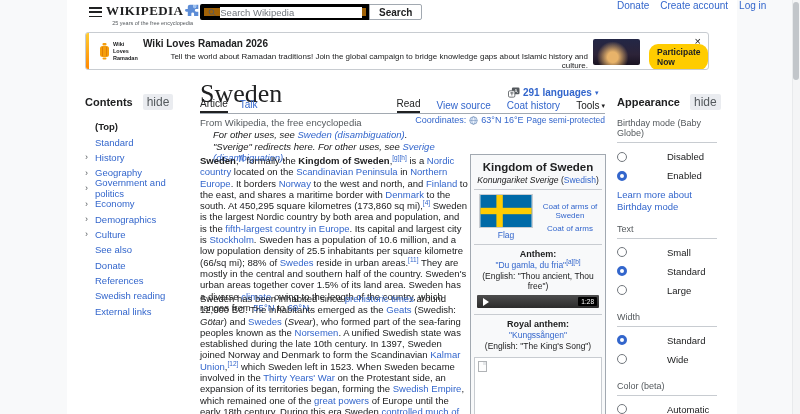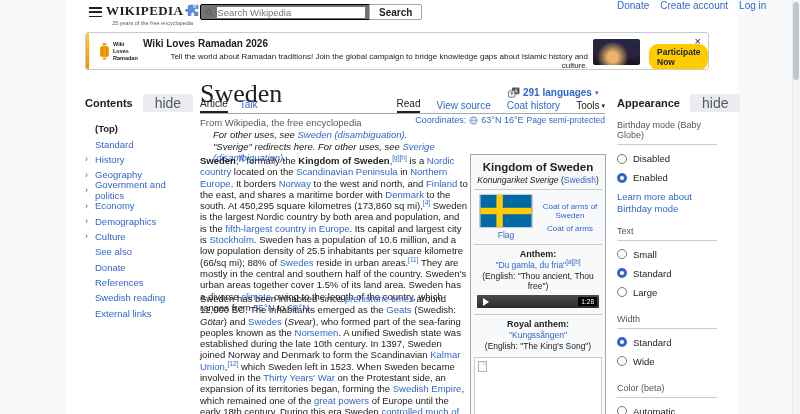--- a/index.html
+++ b/index.html
@@ -12,21 +12,21 @@
   #content-bg { left:67px; top:0; width:670px; height:414px; background:#fff; }
 
   
   #menu-btn { left:89px; top:7px; width:13px; height:10px; display:flex; flex-direction:column; justify-content:space-between; cursor:pointer; }
   #menu-btn span { height:1.5px; background:#202122; }
   #logo { left:106px; top:3px; }
   .logo-top { display:flex; align-items:center; gap:2px; }
   .logo-word { font-family:"Liberation Serif", serif; font-size:13px; font-weight:700; letter-spacing:.4px; color:#202122; }
   .logo-tagline { font-size:5.5px; color:#54595d; margin-top:1px; text-align:center; }
   #search-bar { left:200px; top:4px; display:flex; height:16px; }
-  .search-box { width:170px; border:1px solid #000000; border-radius:2px 0 0 2px; background:#737373; display:flex; align-items:center; padding:0 4px; gap:4px; }
+  .search-box { width:170px; border:4px solid #000000; border-radius:2px 0 0 2px; background:#a16207; display:flex; align-items:center; padding:0 4px; gap:4px; }
   .search-box input { border:none; outline:none; font-size:9.5px; width:100%; color:#202122; font-family:"Liberation Sans", sans-serif; }
   .search-box input::placeholder { color:#72777d; }
   .search-btn { border:1px solid #a2a9b1; margin-left:-1px; background:#fff; font-weight:700; font-size:10px; padding:0 9px; border-radius:0 2px 2px 0; color:#202122; cursor:pointer; font-family:"Liberation Sans", sans-serif; }
   #header-links { left:617px; top:0; display:flex; gap:11px; font-size:10px; }
   .hlink { color:#3366cc; cursor:pointer; }
 
   
   #banner { left:85px; top:32px; width:624px; height:38px; background:#fff; border:1px solid #c8ccd1; border-radius:3px; overflow:hidden; }
   #banner-stripe { position:absolute; left:0; top:0; bottom:0; width:3px; background:linear-gradient(180deg,#ffcc33,#ff8800); }
   #banner-lantern { position:absolute; left:13px; top:10px; }
@@ -35,21 +35,21 @@
   .b-sub { position:absolute; left:57px; top:19px; font-size:8px; color:#202122; width:445px;text-align:right; }
   .b-img { position:absolute; left:507px; top:6px; width:47px; height:26px; border-radius:2px;
     background: radial-gradient(circle at 42% 70%, #e8b36a 0 16%, rgba(232,179,106,0) 48%), linear-gradient(180deg,#232746 0%,#2c2338 60%,#1a1322 100%); }
   .b-cta { position:absolute; left:563px; top:11px; background:#ffcc00; border-radius:9px; font-size:8.5px; font-weight:700; padding:3px 8px; color:#202122; cursor:pointer; }
   .b-close { position:absolute; right:7px; top:2px; font-size:11px; color:#202122; cursor:pointer; }
 
   
   #contents-panel { left:85px; top:94px; width:112px; }
   .panel-head { display:flex; align-items:center; gap:10px; }
   .panel-title { font-size:11px; font-weight:700; color:#202122; }
-  .chip { font-size:14px; color:#54595d; background:#eaecf0; padding:1px 12px; border-radius:2px; cursor:pointer; }
+  .chip { font-size:12px; color:#54595d; background:#eaecf0; padding:1px 4px; border-radius:2px; cursor:pointer; }
   #contents-list { margin-top:9px; }
   .toc-row { display:flex; align-items:center; height:15.4px; cursor:pointer; }
   .toc-chev { width:10px; font-size:9px; color:#54595d; }
   .toc-chev.hidden { visibility:hidden; }
   .toc-label { font-size:9.5px; color:#3366cc; }
   .toc-label.current { color:#202122; font-weight:700; }
 
   
   #article-title { left:200px; top:79px; font-family:"Liberation Serif", serif; font-size:26px; color:#202122; }
   #languages-btn { top:87px; left:508px; display:flex; align-items:center; gap:3px; cursor:pointer; }
@@ -95,21 +95,21 @@
   .ib-map { margin-top:6px; height:120px; background:#fff; border:1px solid #c8ccd1; position:relative; }
   .broken-img { position:absolute; left:3px; top:3px; width:9px; height:11px; border:1px solid #b0b3b6; background:#fdfdfd; }
   .broken-img:after { content:""; position:absolute; right:0; top:0; width:3px; height:3px; background:#e4e6e8; }
 
   
   #appearance-panel { left:617px; top:94px; width:118px; }
   .ap-heading { font-size:9px; color:#54595d; padding:8px 0 4px; border-bottom:1px solid #c8ccd1; margin-bottom:8px; width:100px; }
   .ap-opt { display:flex; align-items:center; gap:6px; margin-bottom:8px; cursor:pointer; }
   .radio { width:10px; height:10px; border:1px solid #72777d; border-radius:50%; background:#fff; flex:0 0 auto; }
   .radio.sel { border:3px solid #3366cc; }
-  .ap-opt-label { font-size:9.5px; color:#202122; }
+  .ap-opt-label { font-size:9.5px; color:#202122;margin-left:34px; }
   .ap-link { font-size:9.5px; color:#3366cc; line-height:1.3; margin:1px 0 2px; width:96px; cursor:pointer; }
 
   
   #scrollbar { right:0; top:0; width:8px; height:414px; background:#f4f5f6; border-left:1px solid #e8eaec; }
   #scroll-thumb { position:absolute; right:1px; top:2px; width:6px; height:78px; background:#c2c6ca; border-radius:3px; }
 </style>
 </head>
 <body>
 
 <div id="canvas">

